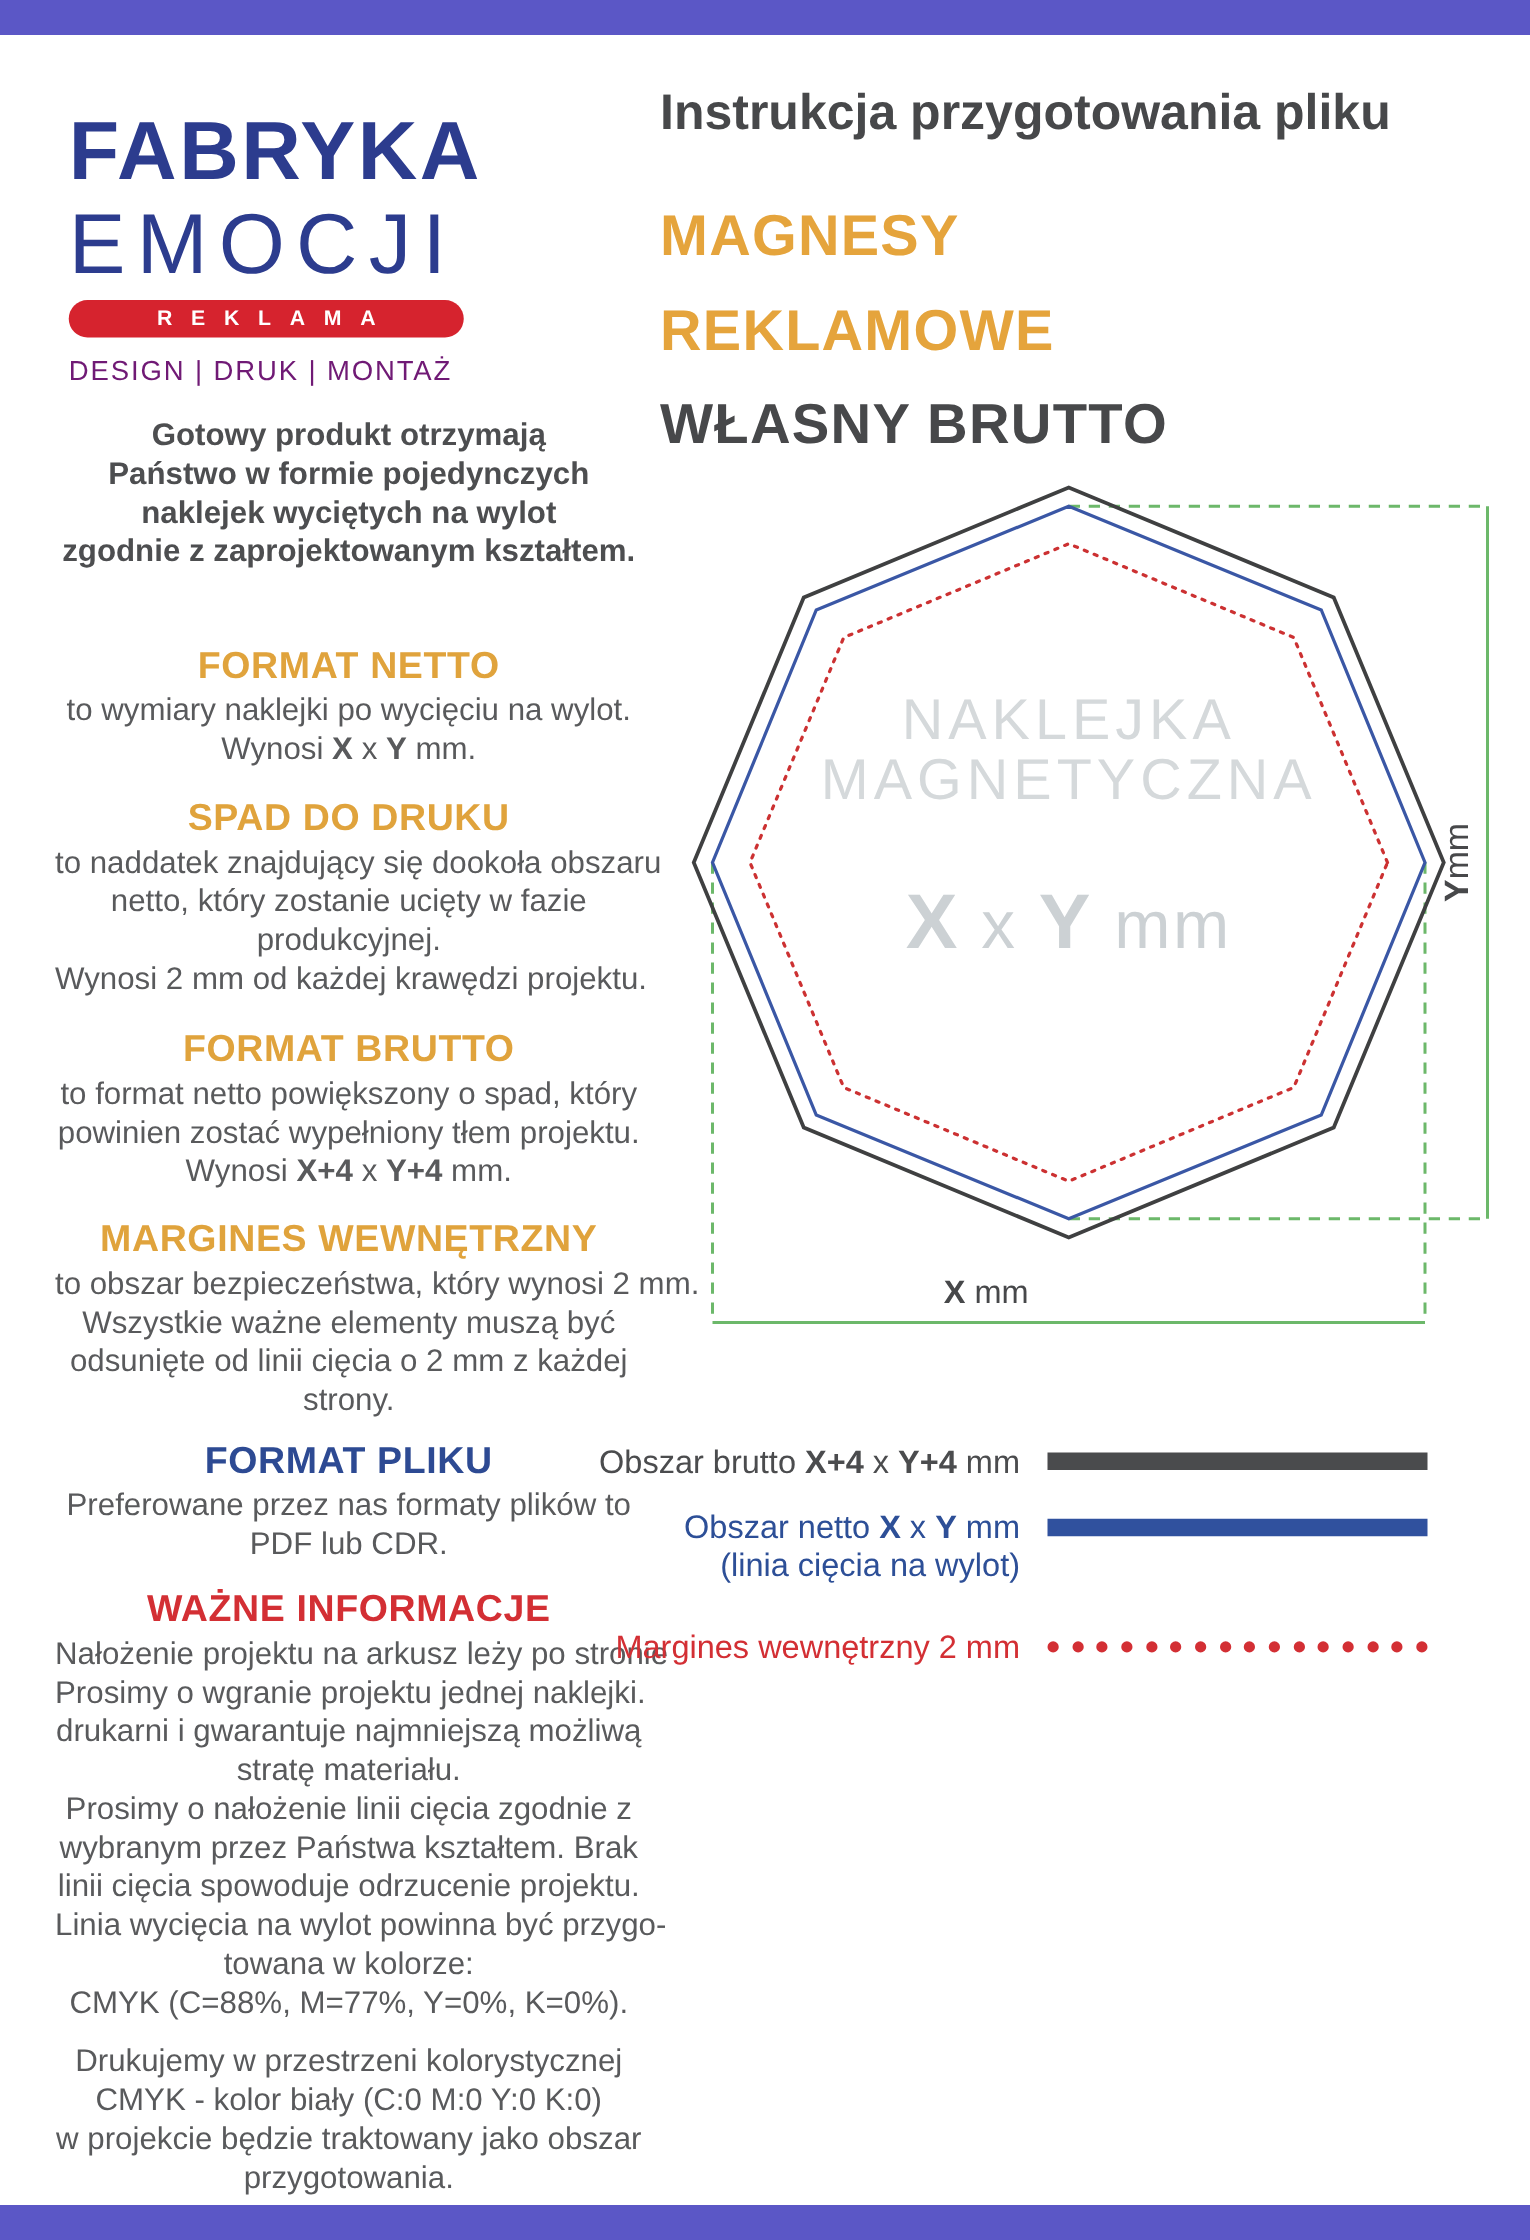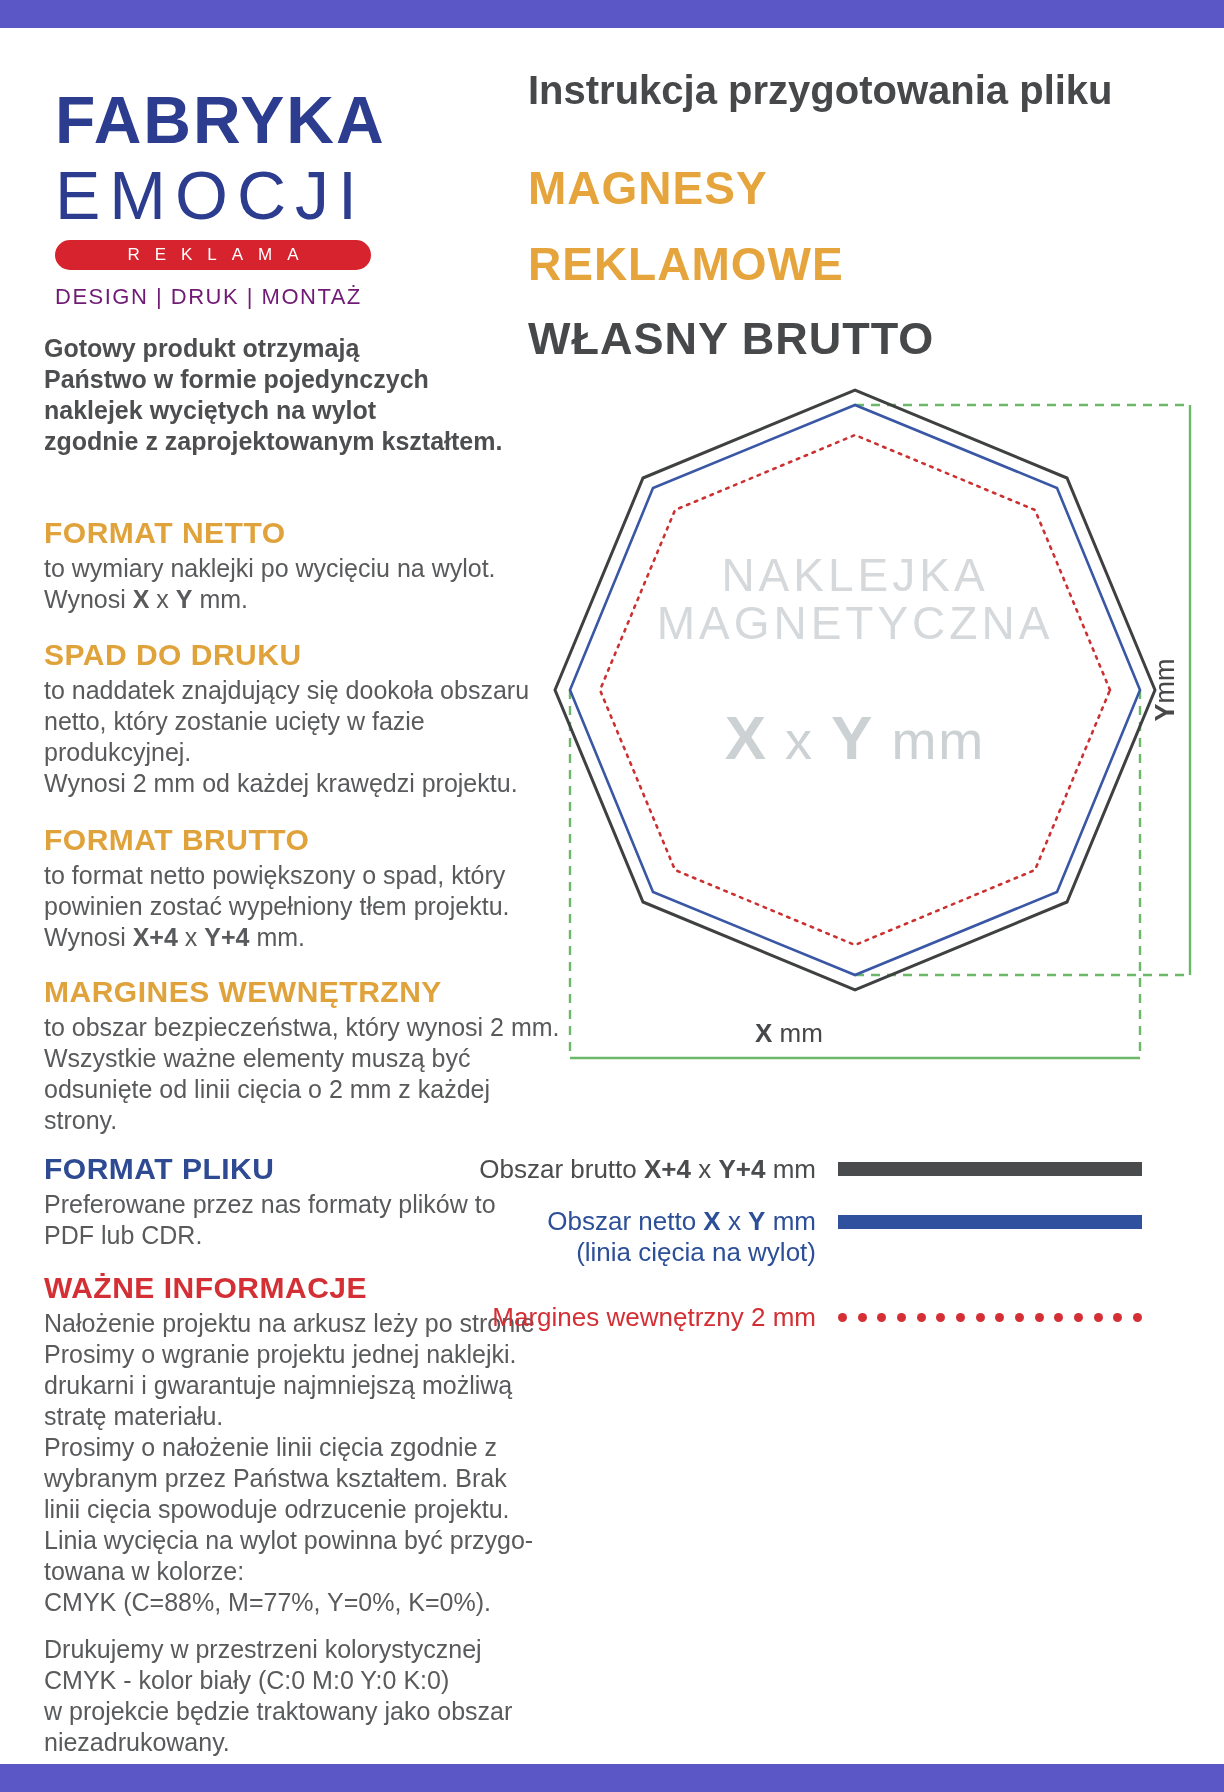--- a/index.html
+++ b/index.html
@@ -7,34 +7,34 @@
         font-family:"Liberation Sans", sans-serif;}
   .bar{position:absolute;left:0;width:1224px;height:28px;background:#5b57c6;}
   #bar-top{top:0;}
   #bar-bottom{top:1764px;}
 
   
   #logo{position:absolute;left:55px;top:84px;width:316px;}
   #logo-line1{font-size:66px;font-weight:800;color:#2c3c8e;letter-spacing:2px;line-height:72px;}
   #logo-line2{font-size:68px;font-weight:400;color:#2c3c8e;letter-spacing:9px;line-height:78px;}
   #logo-badge{margin-top:6px;width:316px;height:30px;background:#d6232e;border-radius:16px;
-    color:#ffffff;font-size:17px;font-weight:400;letter-spacing:15px;text-indent:15px;
+    color:#ffffff;font-size:17px;font-weight:700;letter-spacing:15px;text-indent:15px;
     display:flex;align-items:center;justify-content:center;}
   #logo-tagline{margin-top:14px;font-size:22px;color:#701a75;letter-spacing:1.5px;font-weight:400;}
 
   
   #hdr{position:absolute;left:528px;top:68px;width:660px;}
   #hdr-title{font-size:40px;font-weight:700;color:#47484a;}
   .product-line{font-size:46px;font-weight:700;color:#e5a43c;letter-spacing:1px;}
   #hdr-prod1{margin-top:48px;}
   #hdr-prod2{margin-top:22px;}
   #hdr-sub{margin-top:22px;font-size:45px;font-weight:700;color:#47484a;letter-spacing:1px;}
 
   
-  #leftcol{position:absolute;left:44px;top:333px;width:470px;}
+  #leftcol{position:absolute;left:44px;top:333px;width:470px;text-align:center;}
   .tline{white-space:nowrap;line-height:31px;min-height:16px;font-size:25px;color:#595a5c;}
   .intro .tline{font-weight:700;color:#4d4e50;}
   .sec-h{font-size:30px;font-weight:700;line-height:36px;letter-spacing:.5px;}
   .h-orange{color:#e0a33c;}
   .h-blue{color:#2d4a93;}
   .h-red{color:#d32f34;}
   .b{font-weight:700;}
   .mt-netto{margin-top:58px;}
   .mt-spad{margin-top:22px;}
   .mt-brutto{margin-top:23px;}
@@ -146,21 +146,21 @@
         <div class="tline"><span>Prosimy o nałożenie linii cięcia zgodnie z</span></div>
         <div class="tline"><span>wybranym przez Państwa kształtem. Brak</span></div>
         <div class="tline"><span>linii cięcia spowoduje odrzucenie projektu.</span></div>
         <div class="tline"><span>Linia wycięcia na wylot powinna być przygo-</span></div>
         <div class="tline"><span>towana w kolorze:</span></div>
         <div class="tline"><span>CMYK (C=88%, M=77%, Y=0%, K=0%).</span></div>
         <div class="tline"></div>
         <div class="tline"><span>Drukujemy w przestrzeni kolorystycznej</span></div>
         <div class="tline"><span>CMYK - kolor biały (C:0 M:0 Y:0 K:0)</span></div>
         <div class="tline"><span>w projekcie będzie traktowany jako obszar</span></div>
-        <div class="tline"><span>niezadrukowany.</span></div>
+        <div class="tline"><span>przygotowania.</span></div>
       </div>
   </div>
 
   <div id="diagram">
     <svg width="784" height="760" viewBox="0 0 784 760">
 
       <line x1="415" y1="75" x2="750" y2="75" stroke="#6cb86a" stroke-width="2.4" stroke-dasharray="9 7"></line>
       <line x1="750" y1="75" x2="750" y2="645" stroke="#6cb86a" stroke-width="2.4"></line>
       <line x1="415" y1="645" x2="750" y2="645" stroke="#6cb86a" stroke-width="2.4" stroke-dasharray="9 7"></line>
       <line x1="130" y1="360" x2="130" y2="728" stroke="#6cb86a" stroke-width="2.4" stroke-dasharray="9 7"></line>

